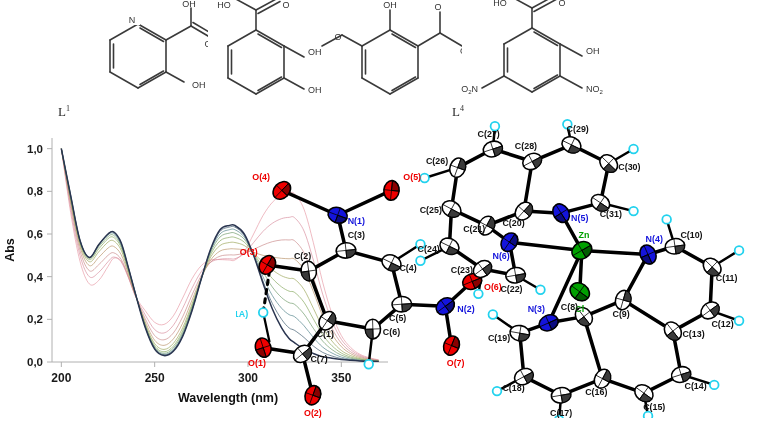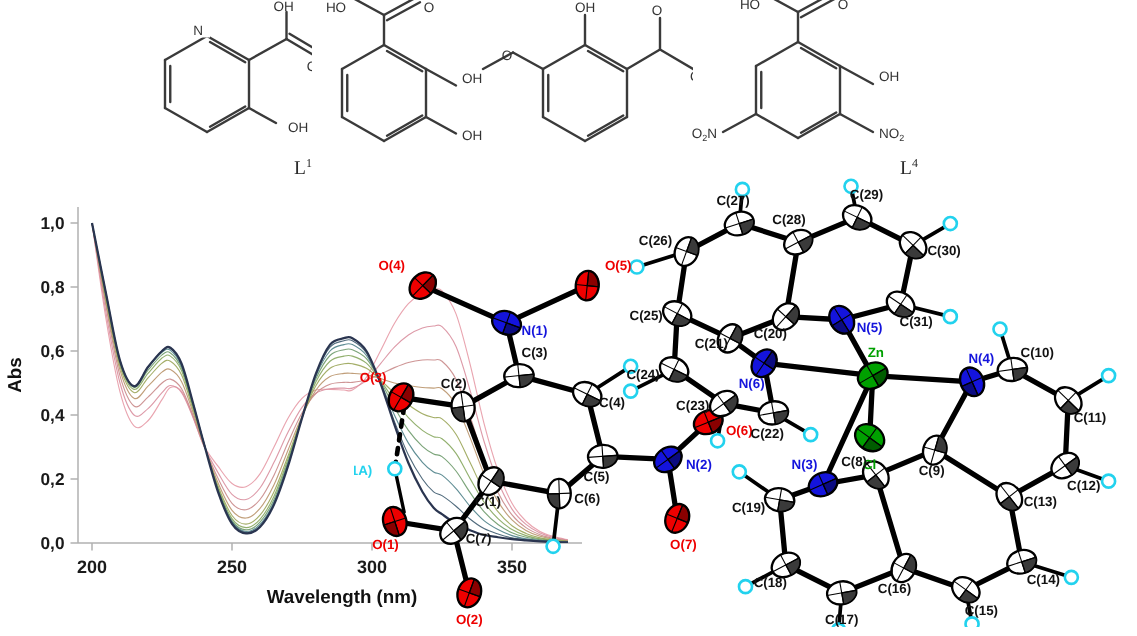--- a/index.html
+++ b/index.html
@@ -4,21 +4,21 @@
 <style>
   html,body{margin:0;padding:0;background:#ffffff;}
   body{width:758px;height:424px;position:relative;overflow:hidden;
        font-family:"Liberation Sans",sans-serif;color:#1a1a1a;}
   .fig{position:absolute;inset:0;}
 
   
   .ligands{position:absolute;left:0;top:0;width:758px;height:122px;}
   .lig{position:absolute;top:0;height:122px;}
   .lig svg{display:block;}
-  .ligcap{position:absolute;width:100%;text-align:right;bottom:2px;
+  .ligcap{position:absolute;width:100%;text-align:left;bottom:2px;
           font-family:"Liberation Serif",serif;font-size:13px;color:#2a2a2a;}
   .ligcap sup{font-size:8px;}
 
   
   .spec{position:absolute;left:0;top:124px;width:400px;height:300px;}
   .spec svg{display:block;}
 
   
   .ortep{position:absolute;left:236px;top:118px;width:522px;height:300px;}
   .ortep svg{display:block;}

